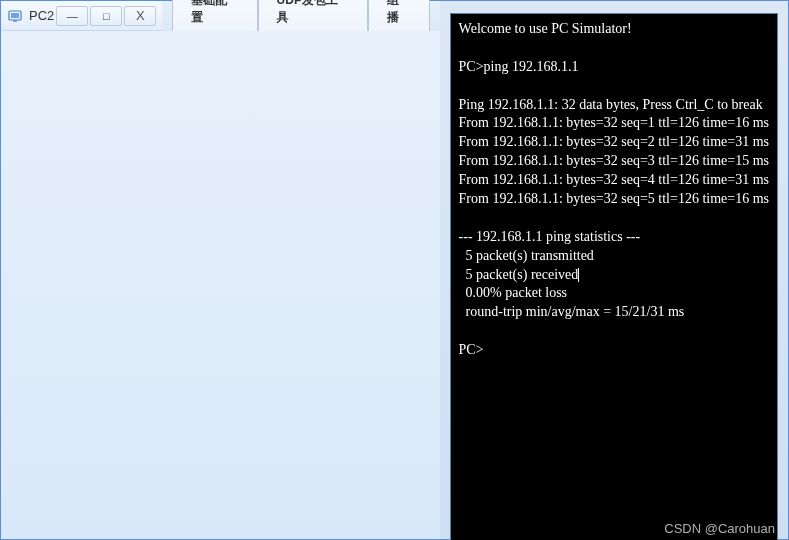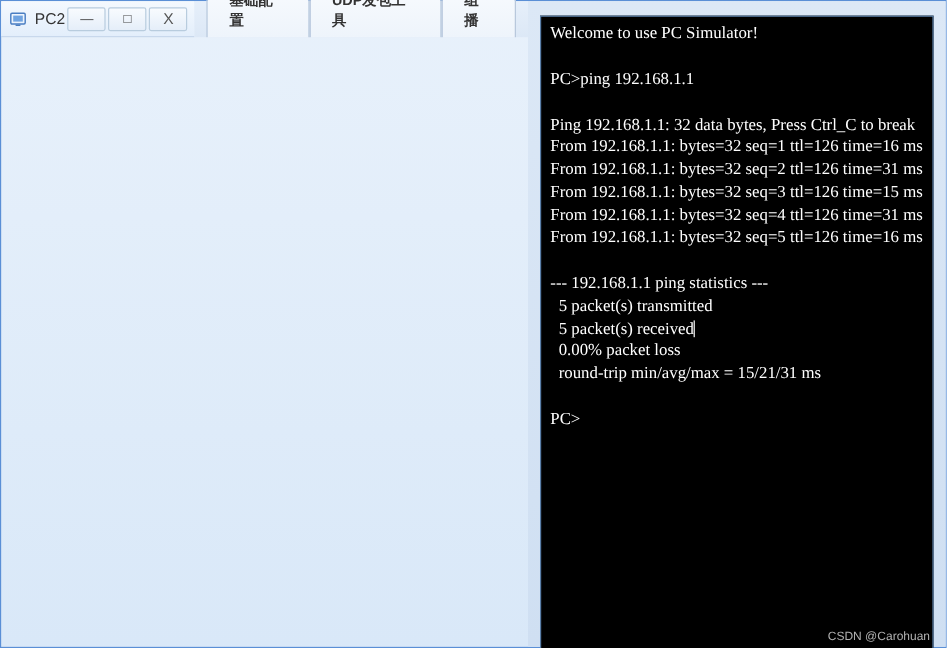--- a/index.html
+++ b/index.html
@@ -104,21 +104,21 @@
       width: 1px;
       height: 14px;
       background: #fff;
       vertical-align: middle;
       margin-left: 0;
     }
     .watermark {
       position: absolute;
       right: 14px;
       bottom: 4px;
-      font-size: 10px;
+      font-size: 13px;
       color: #b0b0b0;
       font-family: Arial, sans-serif;
       pointer-events: none;
     }
   </style>
 </head>
 <body>
 
 <div class="window">
   <div class="titlebar">

